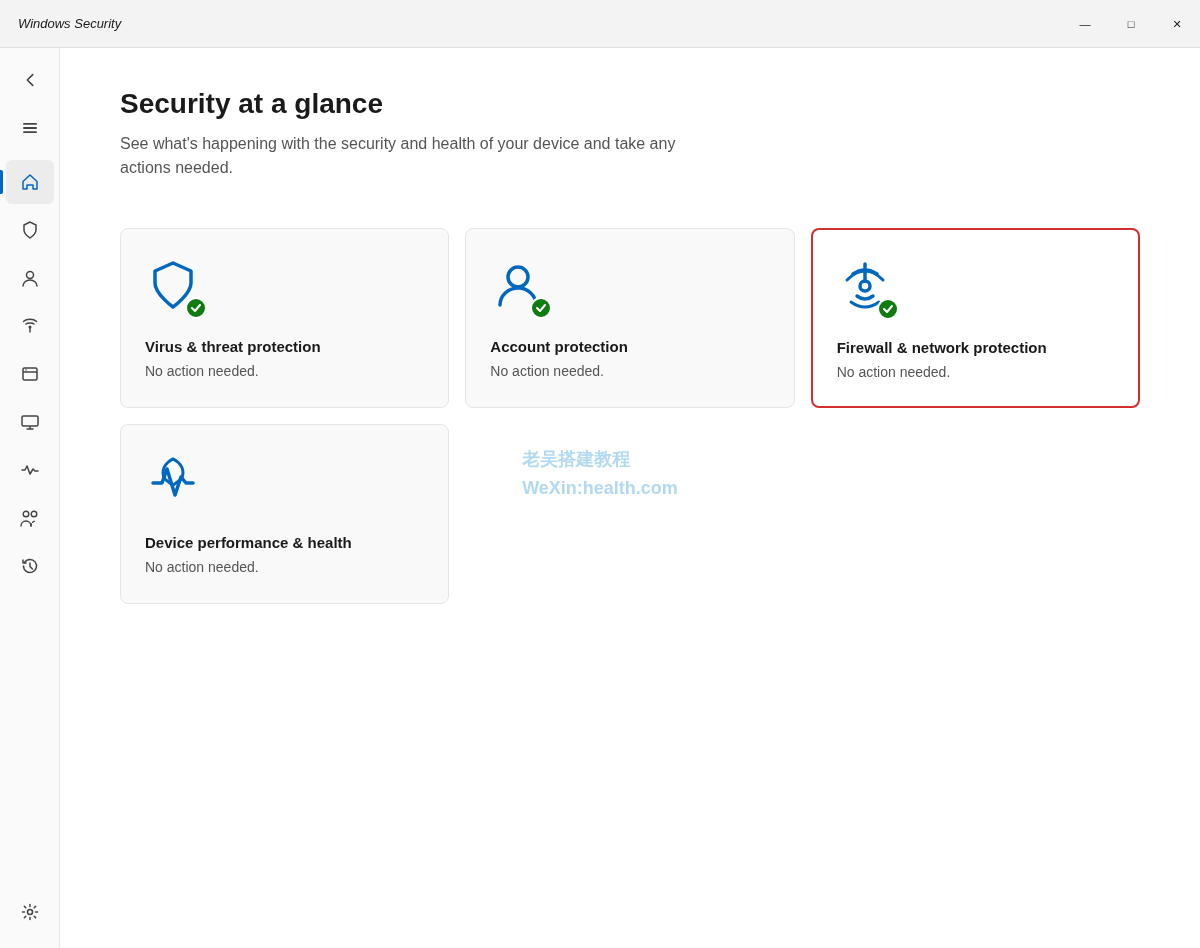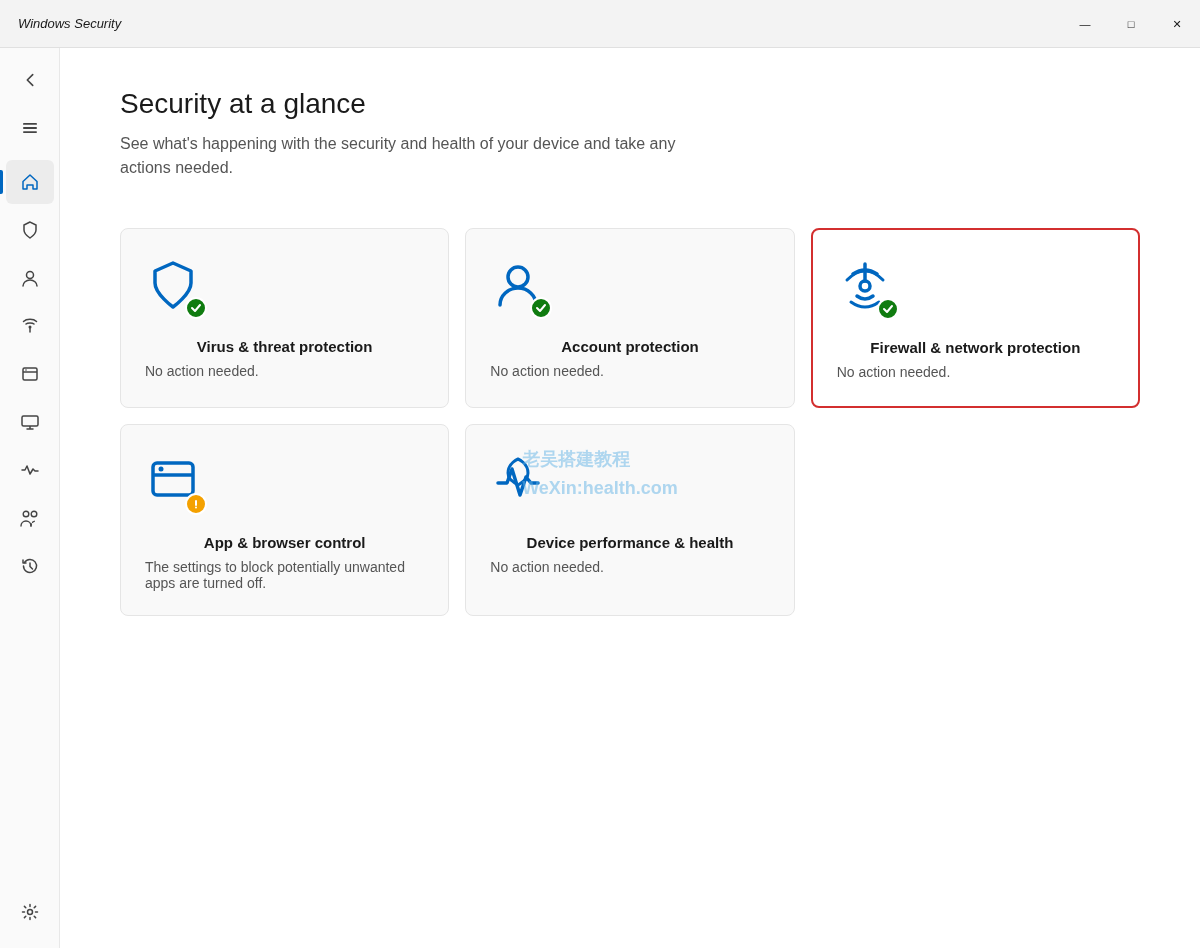--- a/index.html
+++ b/index.html
@@ -94,21 +94,21 @@
     
     .main-content {
       flex: 1;
       background: white;
       padding: 40px 60px;
       overflow-y: auto;
     }
 
     .page-title {
       font-size: 28px;
-      font-weight: 400;
+      font-weight: 700;
       color: #1a1a1a;
       margin-bottom: 12px;
     }
     .page-subtitle {
       font-size: 16px;
       color: #555;
       line-height: 1.5;
       margin-bottom: 48px;
       max-width: 600px;
     }
@@ -163,21 +163,20 @@
       background: #f4a100;
     }
     .status-badge svg { width: 12px; height: 12px; }
 
     .card-title {
       font-size: 15px;
       font-weight: 600;
       color: #1a1a1a;
       margin-bottom: 6px;
       line-height: 1.3;
-      text-align: center;
     }
     .card-subtitle {
       font-size: 14px;
       color: #555;
     }
 
     
     .watermark {
       position: fixed;
       top: 50%;
@@ -339,37 +338,20 @@
           <div class="status-badge">
             <svg viewBox="0 0 12 12" fill="none" xmlns="http://www.w3.org/2000/svg">
               <path d="M2 6L5 9L10 3" stroke="white" stroke-width="2" stroke-linecap="round" stroke-linejoin="round"></path>
             </svg>
           </div>
         </div>
         <div class="card-title">Firewall &amp; network protection</div>
         <div class="card-subtitle">No action needed.</div>
       </div>
 
-      <div class="security-card">
-        <div class="card-icon-area">
-          <svg class="card-icon-svg" viewBox="0 0 56 56" fill="none" xmlns="http://www.w3.org/2000/svg">
-            <rect x="8" y="10" width="40" height="32" rx="4" stroke="#0067c0" stroke-width="3.5"></rect>
-            <line x1="8" y1="22" x2="48" y2="22" stroke="#0067c0" stroke-width="3.5"></line>
-            <circle cx="16" cy="16" r="2.5" fill="#0067c0"></circle>
-          </svg>
-          <div class="status-badge warning">
-            <svg viewBox="0 0 12 12" fill="none" xmlns="http://www.w3.org/2000/svg">
-              <path d="M6 3V7" stroke="white" stroke-width="2" stroke-linecap="round"></path>
-              <circle cx="6" cy="9.5" r="1" fill="white"></circle>
-            </svg>
-          </div>
-        </div>
-        <div class="card-title">App &amp; browser control</div>
-        <div class="card-subtitle">The settings to block potentially unwanted apps are turned off.</div>
-      </div>
 
 
       <div class="security-card">
         <div class="card-icon-area">
           <svg class="card-icon-svg" viewBox="0 0 56 56" fill="none" xmlns="http://www.w3.org/2000/svg">
             <path d="M8 30H17L22 16L30 42L36 24L41 30H48" stroke="#0067c0" stroke-width="3.5" stroke-linecap="round" stroke-linejoin="round"></path>
             <path d="M28 6C28 6 18 10 18 20C18 26 22 28 28 32C34 28 38 26 38 20C38 10 28 6 28 6Z" stroke="#0067c0" stroke-width="3" fill="none"></path>
           </svg>
         </div>
         <div class="card-title">Device performance &amp; health</div>

